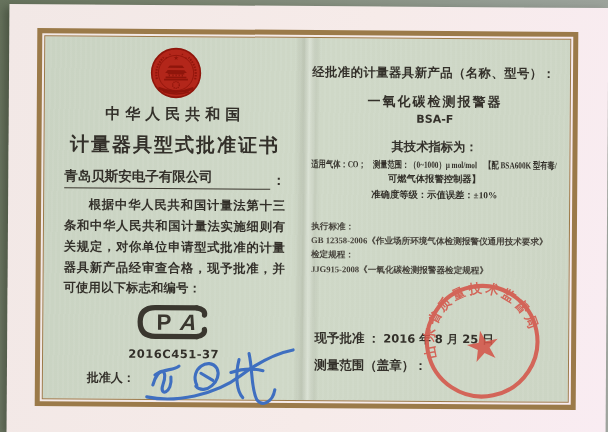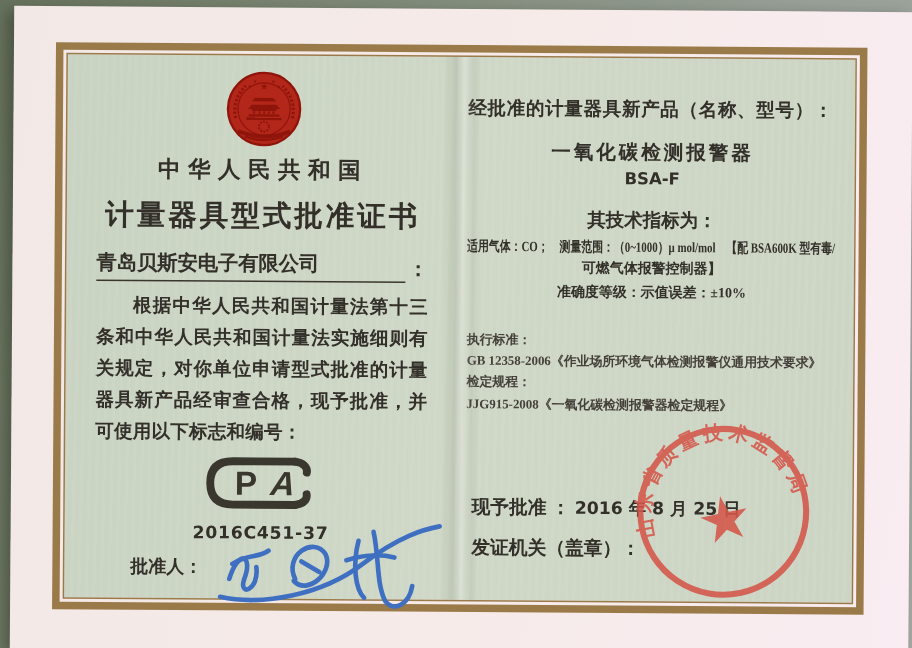--- a/index.html
+++ b/index.html
@@ -145,21 +145,21 @@
           <div>检定规程：</div>
           <div>JJG915-2008《一氧化碳检测报警器检定规程》</div>
         </div>
 
         <div class="date-block">
           <div class="date-row">
             <span>现予批准 ：</span>
             <span class="date-value">2016 年 8 月 25 日</span>
           </div>
           <div class="date-row">
-            <span>发证机关（盖章）：</span>
+            <span>测量范围（盖章）：</span>
           </div>
         </div>
 
         <svg class="seal" width="128" height="128" viewBox="0 0 132 132">
           <defs>
             <path id="sealArc" d="M 22.7 91 A 50 50 0 1 1 109.3 91" fill="none"></path>
           </defs>
           <circle cx="66" cy="66" r="57" fill="none" stroke="#d4564a" stroke-width="4.2"></circle>
           <path d="M0 -1 L0.2245 -0.309 L0.951 -0.309 L0.3633 0.118 L0.5878 0.809 L0 0.382 L-0.5878 0.809 L-0.3633 0.118 L-0.951 -0.309 L-0.2245 -0.309 Z" transform="translate(66,72) scale(17)" fill="#d4564a"></path>
           <text font-size="13.5" font-weight="700" fill="#d4564a" letter-spacing="3">

